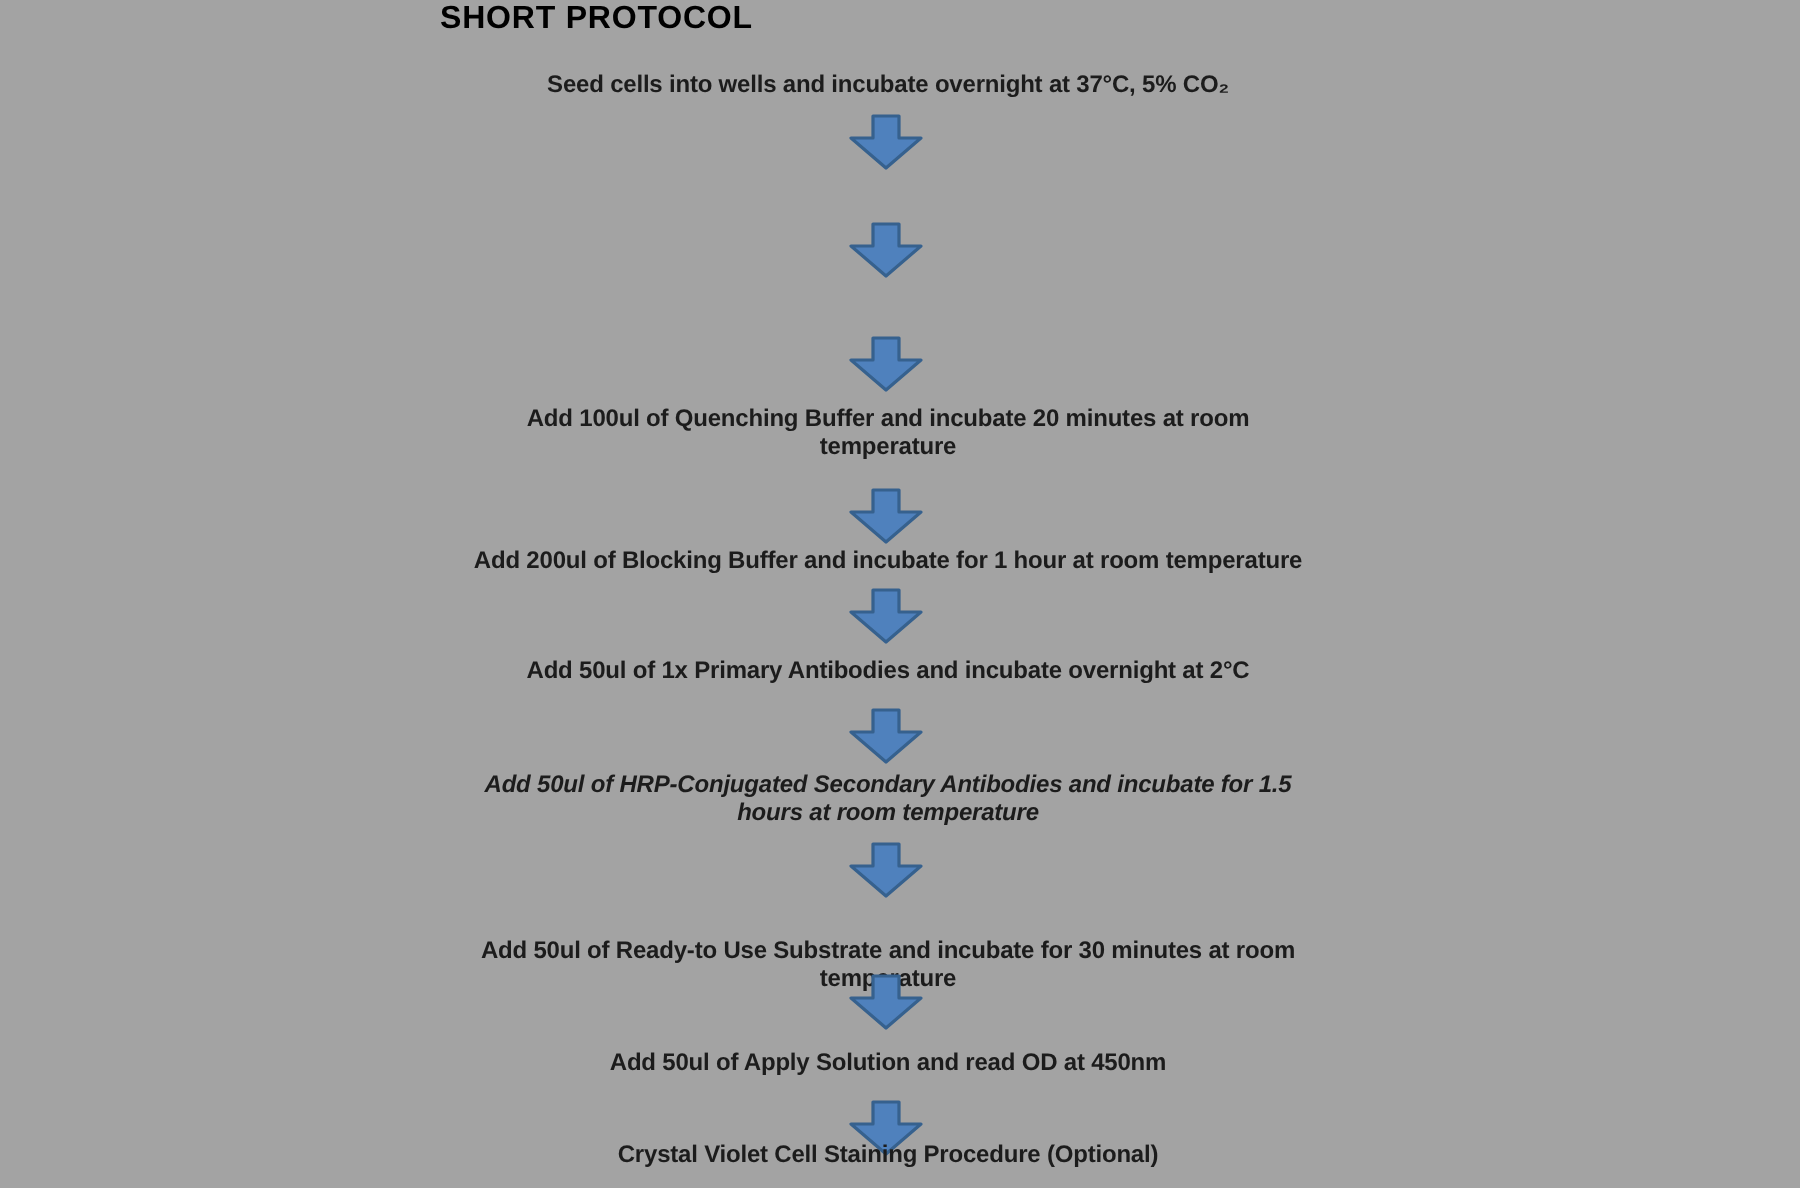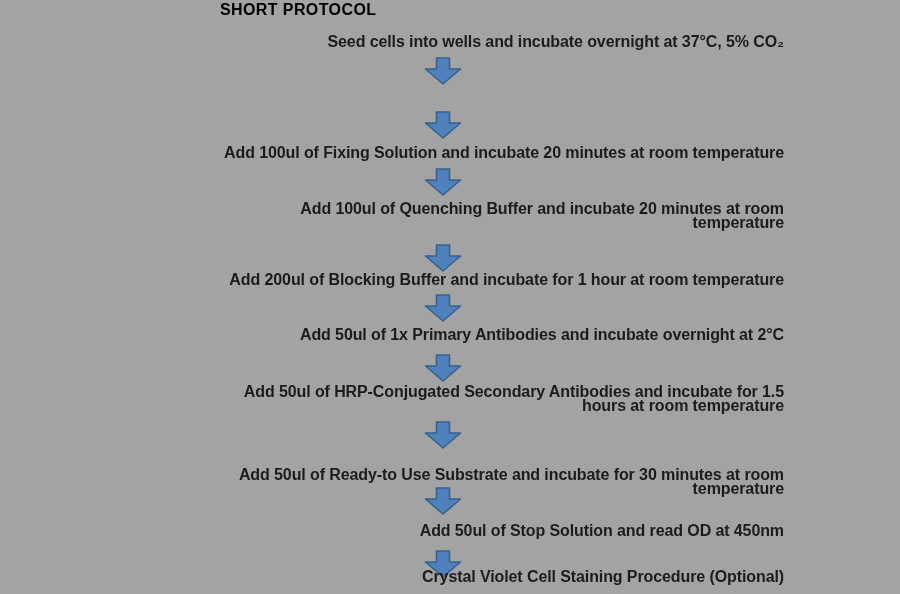--- a/index.html
+++ b/index.html
@@ -30,22 +30,22 @@
     position: absolute;
     left: 104px;
     top: 0;
     width: 680px;
     height: 594px;
   }
   .step {
     position: absolute;
     left: 0;
     width: 680px;
-    text-align: right;
-    font-size: 16px;
+    text-align: center;
+    font-size: 12px;
     font-weight: bold;
     color: #1c1c1c;
     line-height: 14px;
     letter-spacing: -0.1px;
     white-space: pre-line;
   }
   .arrow {
     position: absolute;
     left: 320px; 
     width: 38px;
@@ -56,21 +56,21 @@
     width: 38px;
     height: 28px;
   }
   
   .s1  { top: 35px; }  .a1 { top: 57px; }
   .s2  { top: 91px; }  .a2 { top: 111px; }
   .s3  { top: 146px; } .a3 { top: 168px; }
   .s4  { top: 202px; } .a4 { top: 244px; }
   .s5  { top: 273px; } .a5 { top: 294px; }
   .s6  { top: 328px; } .a6 { top: 354px; }
-  .s7  { top: 385px; } .a7 { top: 421px; }
+  .s7  { top: 385px; font-style: italic; } .a7 { top: 421px; }
   .s8  { top: 468px; } .a8 { top: 487px; }
   .s9  { top: 524px; } .a9 { top: 550px; }
   .s10 { top: 570px; }
 </style>
 </head>
 <body>
 
 <div class="canvas">
 
   <h1 class="title">SHORT PROTOCOL</h1>
@@ -85,21 +85,20 @@
       </svg>
     </div>
 
 
     <div class="arrow a2">
       <svg viewBox="0 0 38 28" xmlns="http://www.w3.org/2000/svg" aria-hidden="true">
         <polygon points="12.5,1 25.5,1 25.5,12 36.5,12 19,27 1.5,12 12.5,12" stroke-width="1.6" stroke-linejoin="round" fill="#4F81BD" stroke="#36618E"></polygon>
       </svg>
     </div>
 
-    <div class="step s3">Add 100ul of Fixing Solution and incubate 20 minutes at room temperature</div>
 
     <div class="arrow a3">
       <svg viewBox="0 0 38 28" xmlns="http://www.w3.org/2000/svg" aria-hidden="true">
         <polygon points="12.5,1 25.5,1 25.5,12 36.5,12 19,27 1.5,12 12.5,12" stroke-width="1.6" stroke-linejoin="round" fill="#4F81BD" stroke="#36618E"></polygon>
       </svg>
     </div>
 
     <div class="step s4">Add 100ul of Quenching Buffer and incubate 20 minutes at room
 temperature</div>
 
@@ -136,21 +135,21 @@
 
     <div class="step s8">Add 50ul of Ready-to Use Substrate and incubate for 30 minutes at room
 temperature</div>
 
     <div class="arrow a8">
       <svg viewBox="0 0 38 28" xmlns="http://www.w3.org/2000/svg" aria-hidden="true">
         <polygon points="12.5,1 25.5,1 25.5,12 36.5,12 19,27 1.5,12 12.5,12" stroke-width="1.6" stroke-linejoin="round" fill="#4F81BD" stroke="#36618E"></polygon>
       </svg>
     </div>
 
-    <div class="step s9">Add 50ul of Stop Solution and read OD at 450nm</div>
+    <div class="step s9">Add 50ul of Apply Solution and read OD at 450nm</div>
 
     <div class="arrow a9">
       <svg viewBox="0 0 38 28" xmlns="http://www.w3.org/2000/svg" aria-hidden="true">
         <polygon points="12.5,1 25.5,1 25.5,12 36.5,12 19,27 1.5,12 12.5,12" stroke-width="1.6" stroke-linejoin="round" fill="#4F81BD" stroke="#36618E"></polygon>
       </svg>
     </div>
 
     <div class="step s10">Crystal Violet Cell Staining Procedure (Optional)</div>
 
   </div>

